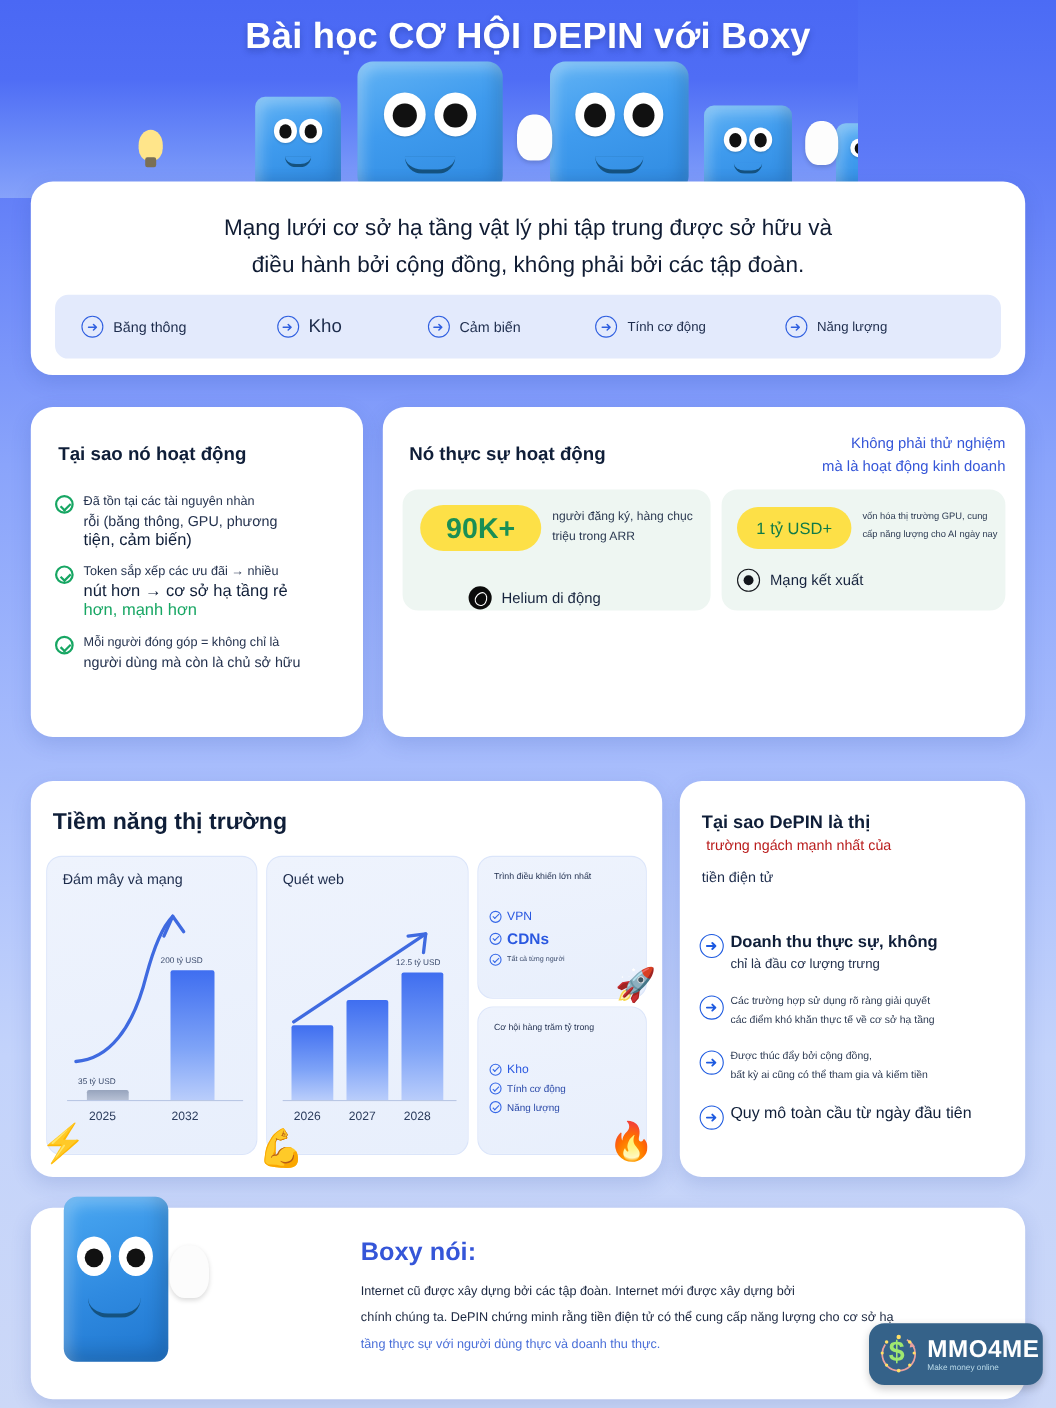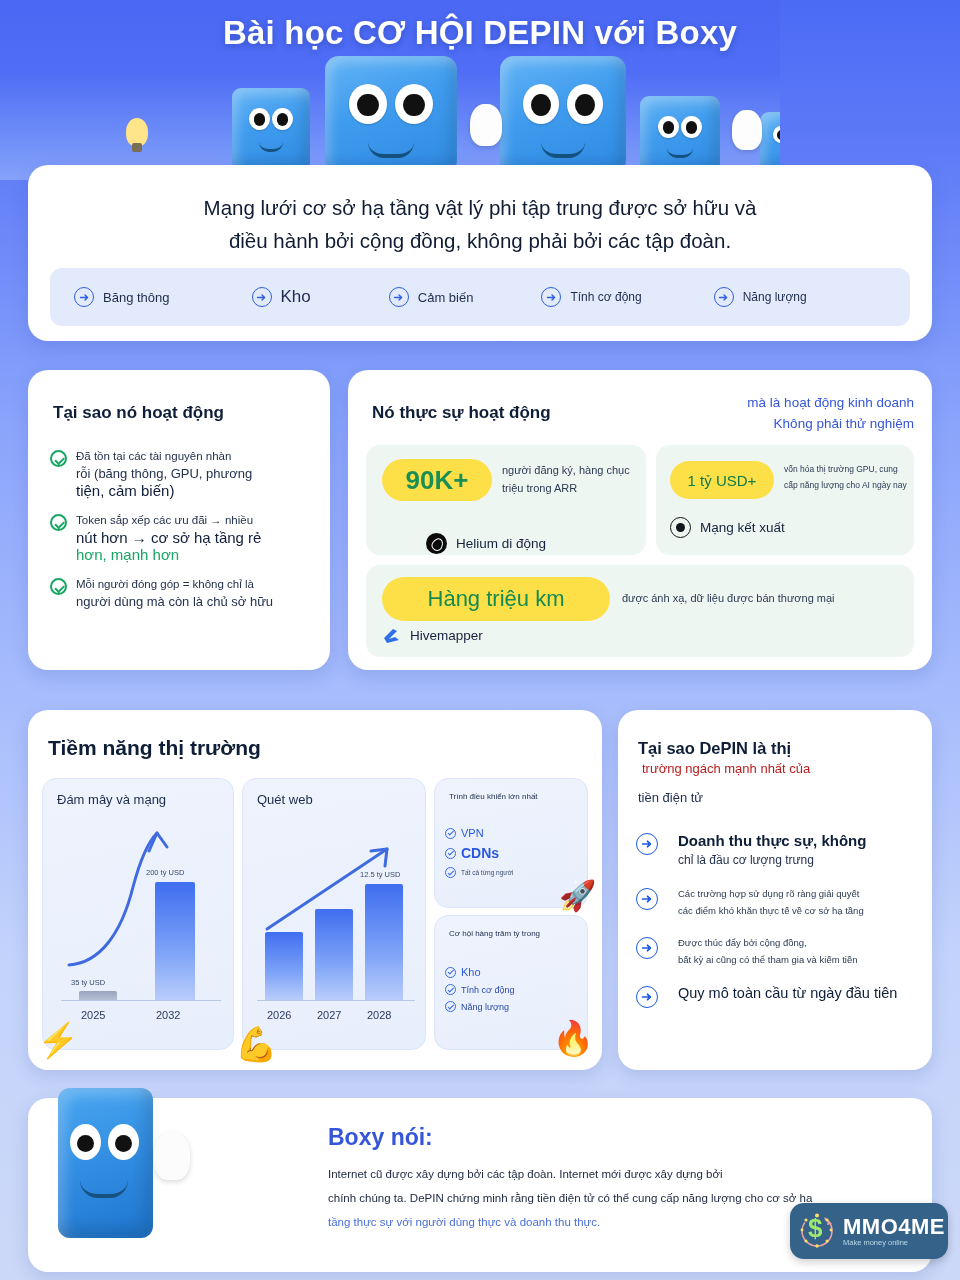--- a/index.html
+++ b/index.html
@@ -151,21 +151,21 @@
   .mini-li.md span { font-size:11px; color:#2a58e0; }
   .mini-li.xs span { font-size:6.5px; color:#3a4a6b; }
   .emoji { position:absolute; font-size:34px; line-height:1; }
 
   
   #card-niche { left: 618px; top: 710px; width: 314px; height: 360px; }
   #card-niche .card-h { left: 20px; top: 26px; font-size: 16.5px; width:270px; font-weight:bold; line-height:25px;}
   .niche-h2 { position:absolute; left:24px; top:51px; font-size:13px; color:#b91c1c; }
   .niche-h3 { position:absolute; left:20px; top:80px; font-size:13px; color:#1d2c4c; }
   .niche-list { position:absolute; left:18px; top:120px; width:284px; }
-  .niche-row { display:flex; gap:20px; margin-bottom:15px; }
+  .niche-row { display:flex; gap:6px; margin-bottom:15px;margin-top:16px; }
   .arrow-circle.blue { width:22px; height:22px; border-color:#1d5ae0; margin-top:3px; }
   .niche-txt .n1 { font-size:15px; color:#0f1e38; font-weight:bold; line-height:21px;}
   .niche-txt .n2 { font-size:12px; color:#24324e; line-height:19px;}
   .niche-txt .n3 { font-size:9.5px; color:#2c3a52; line-height:17px;}
   .niche-row.single .niche-txt .n1 { font-size:14.5px; font-weight:normal; }
 
   
   #card-boxy { left: 28px; top: 1098px; width: 904px; height: 174px; }
   .boxy-say-h { position:absolute; left:300px; top:26px; font-size:23px; font-weight:bold; color:#3556d8; }
   .boxy-say-p { position:absolute; left:300px; top:64px; width:580px; font-size:11.5px; line-height:24px; color:#1b2740; }
@@ -311,22 +311,22 @@
         <div>Mỗi người đóng góp = không chỉ là</div>
         <div class="l2">người dùng mà còn là chủ sở hữu</div>
       </span>
     </div>
   </div>
 </div>
 
 <div class="card" id="card-how">
   <div class="card-h">Nó thực sự hoạt động</div>
   <div class="how-sub">
+    <div>Không phải thử nghiệm</div>
     <div>mà là hoạt động kinh doanh</div>
-    <div>Không phải thử nghiệm</div>
   </div>
 
   <div class="stat-box" id="stat-1">
     <div class="stat-chip">90K+</div>
     <div class="stat-desc">
       <div>người đăng ký, hàng chục</div>
       <div>triệu trong ARR</div>
     </div>
     <div class="brand-row">
       <span class="ic-helium"></span>
@@ -339,34 +339,20 @@
     <div class="stat-desc">
       <div>vốn hóa thị trường GPU, cung</div>
       <div>cấp năng lượng cho AI ngày nay</div>
     </div>
     <div class="brand-row">
       <span class="ic-render"></span>
       <span class="brand-name">Mạng kết xuất</span>
     </div>
   </div>
 
-  <div class="stat-box" id="stat-3">
-    <div class="stat-chip">Hàng triệu km</div>
-    <div class="stat-desc">
-      <div>được ánh xạ, dữ liệu được bán thương mại</div>
-    </div>
-    <div class="brand-row">
-      <span class="ic-hive">
-        <svg width="19" height="17" viewBox="0 0 19 17">
-            <path d="M2 11 L11 2 L15 4 L7 12 L13 10 L17 13 L5 16 Z" fill="#2f6fe8"></path>
-          </svg>
-      </span>
-      <span class="brand-name">Hivemapper</span>
-    </div>
-  </div>
 </div>
 
 <div class="card" id="card-market">
   <div class="card-h">Tiềm năng thị trường</div>
 
   <div class="mini-card" id="mini-1">
     <div class="mini-title">Đám mây và mạng</div>
     <div class="chart">
       <div class="axis" style="left:18px;bottom:48px;width:160px;"></div>
       <svg style="position:absolute;left:18px;top:46px;width:130px;height:150px;" viewBox="0 0 130 150">

